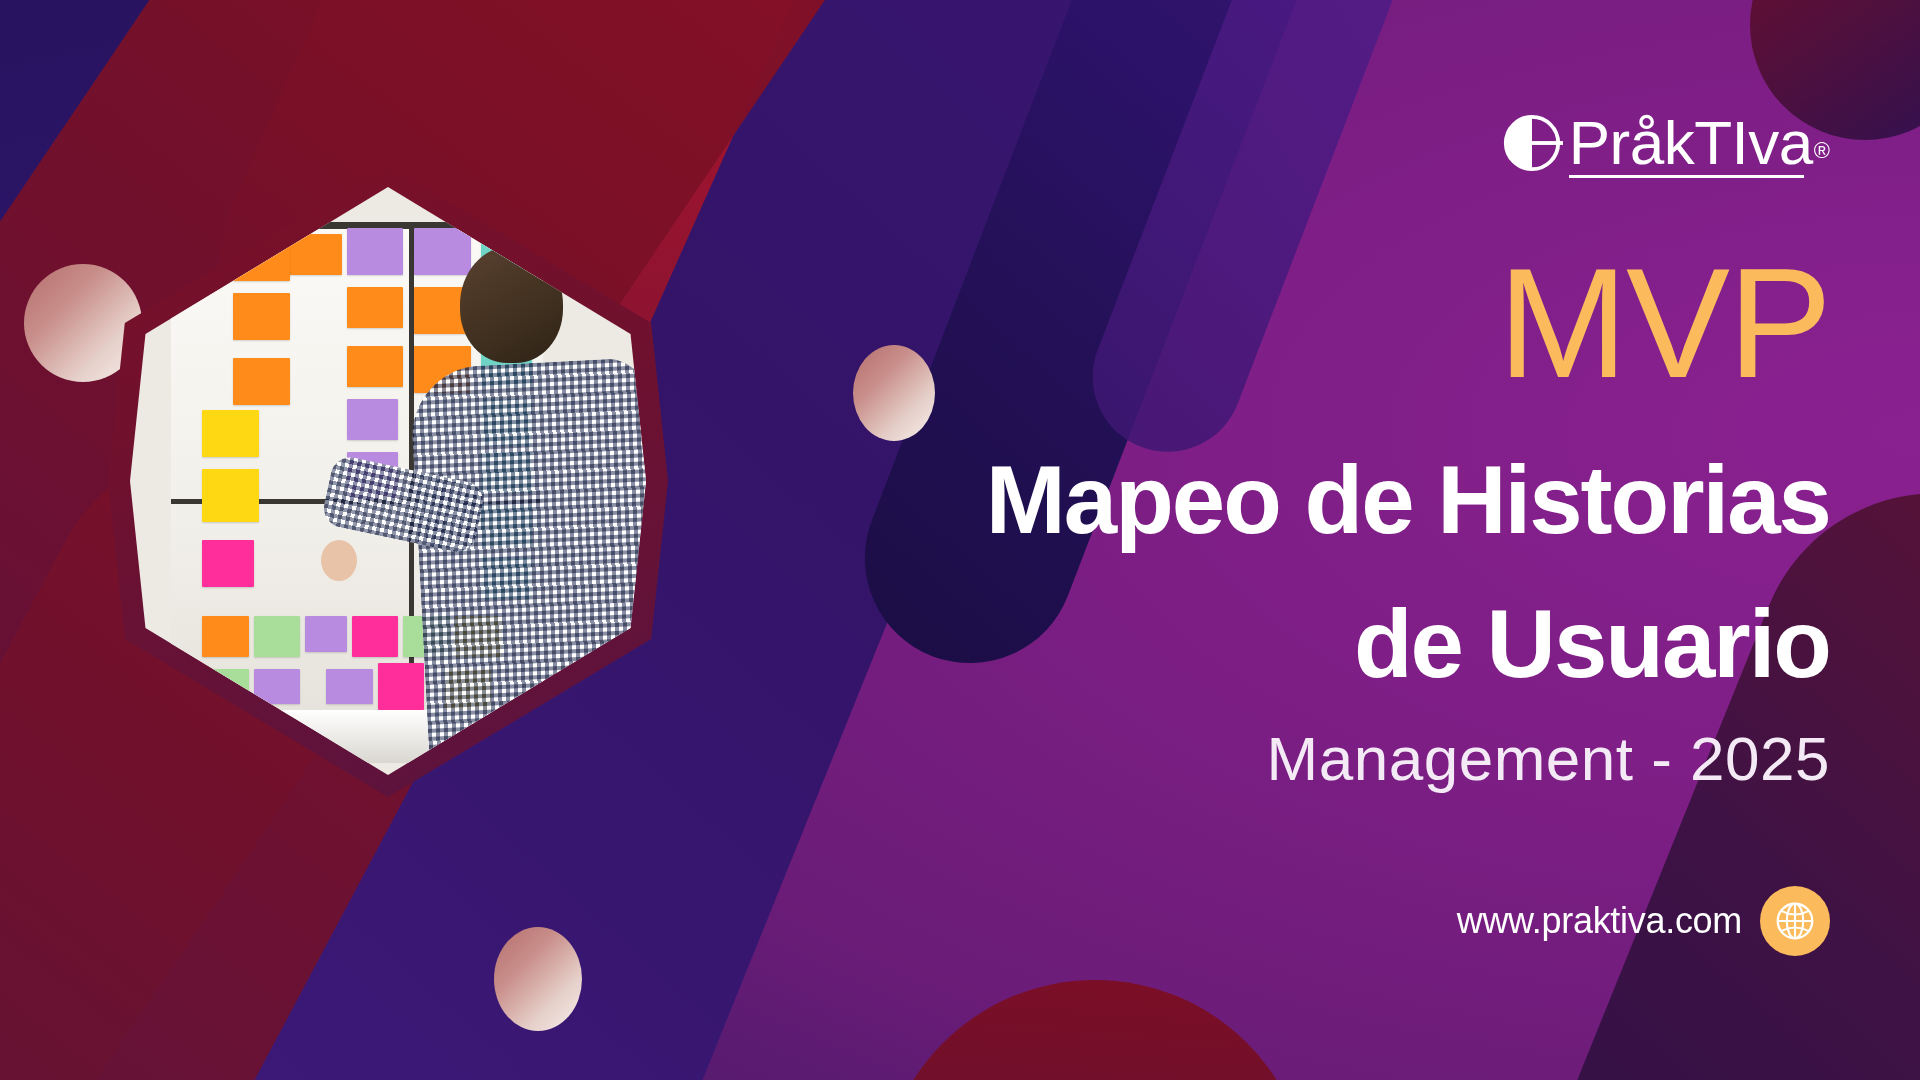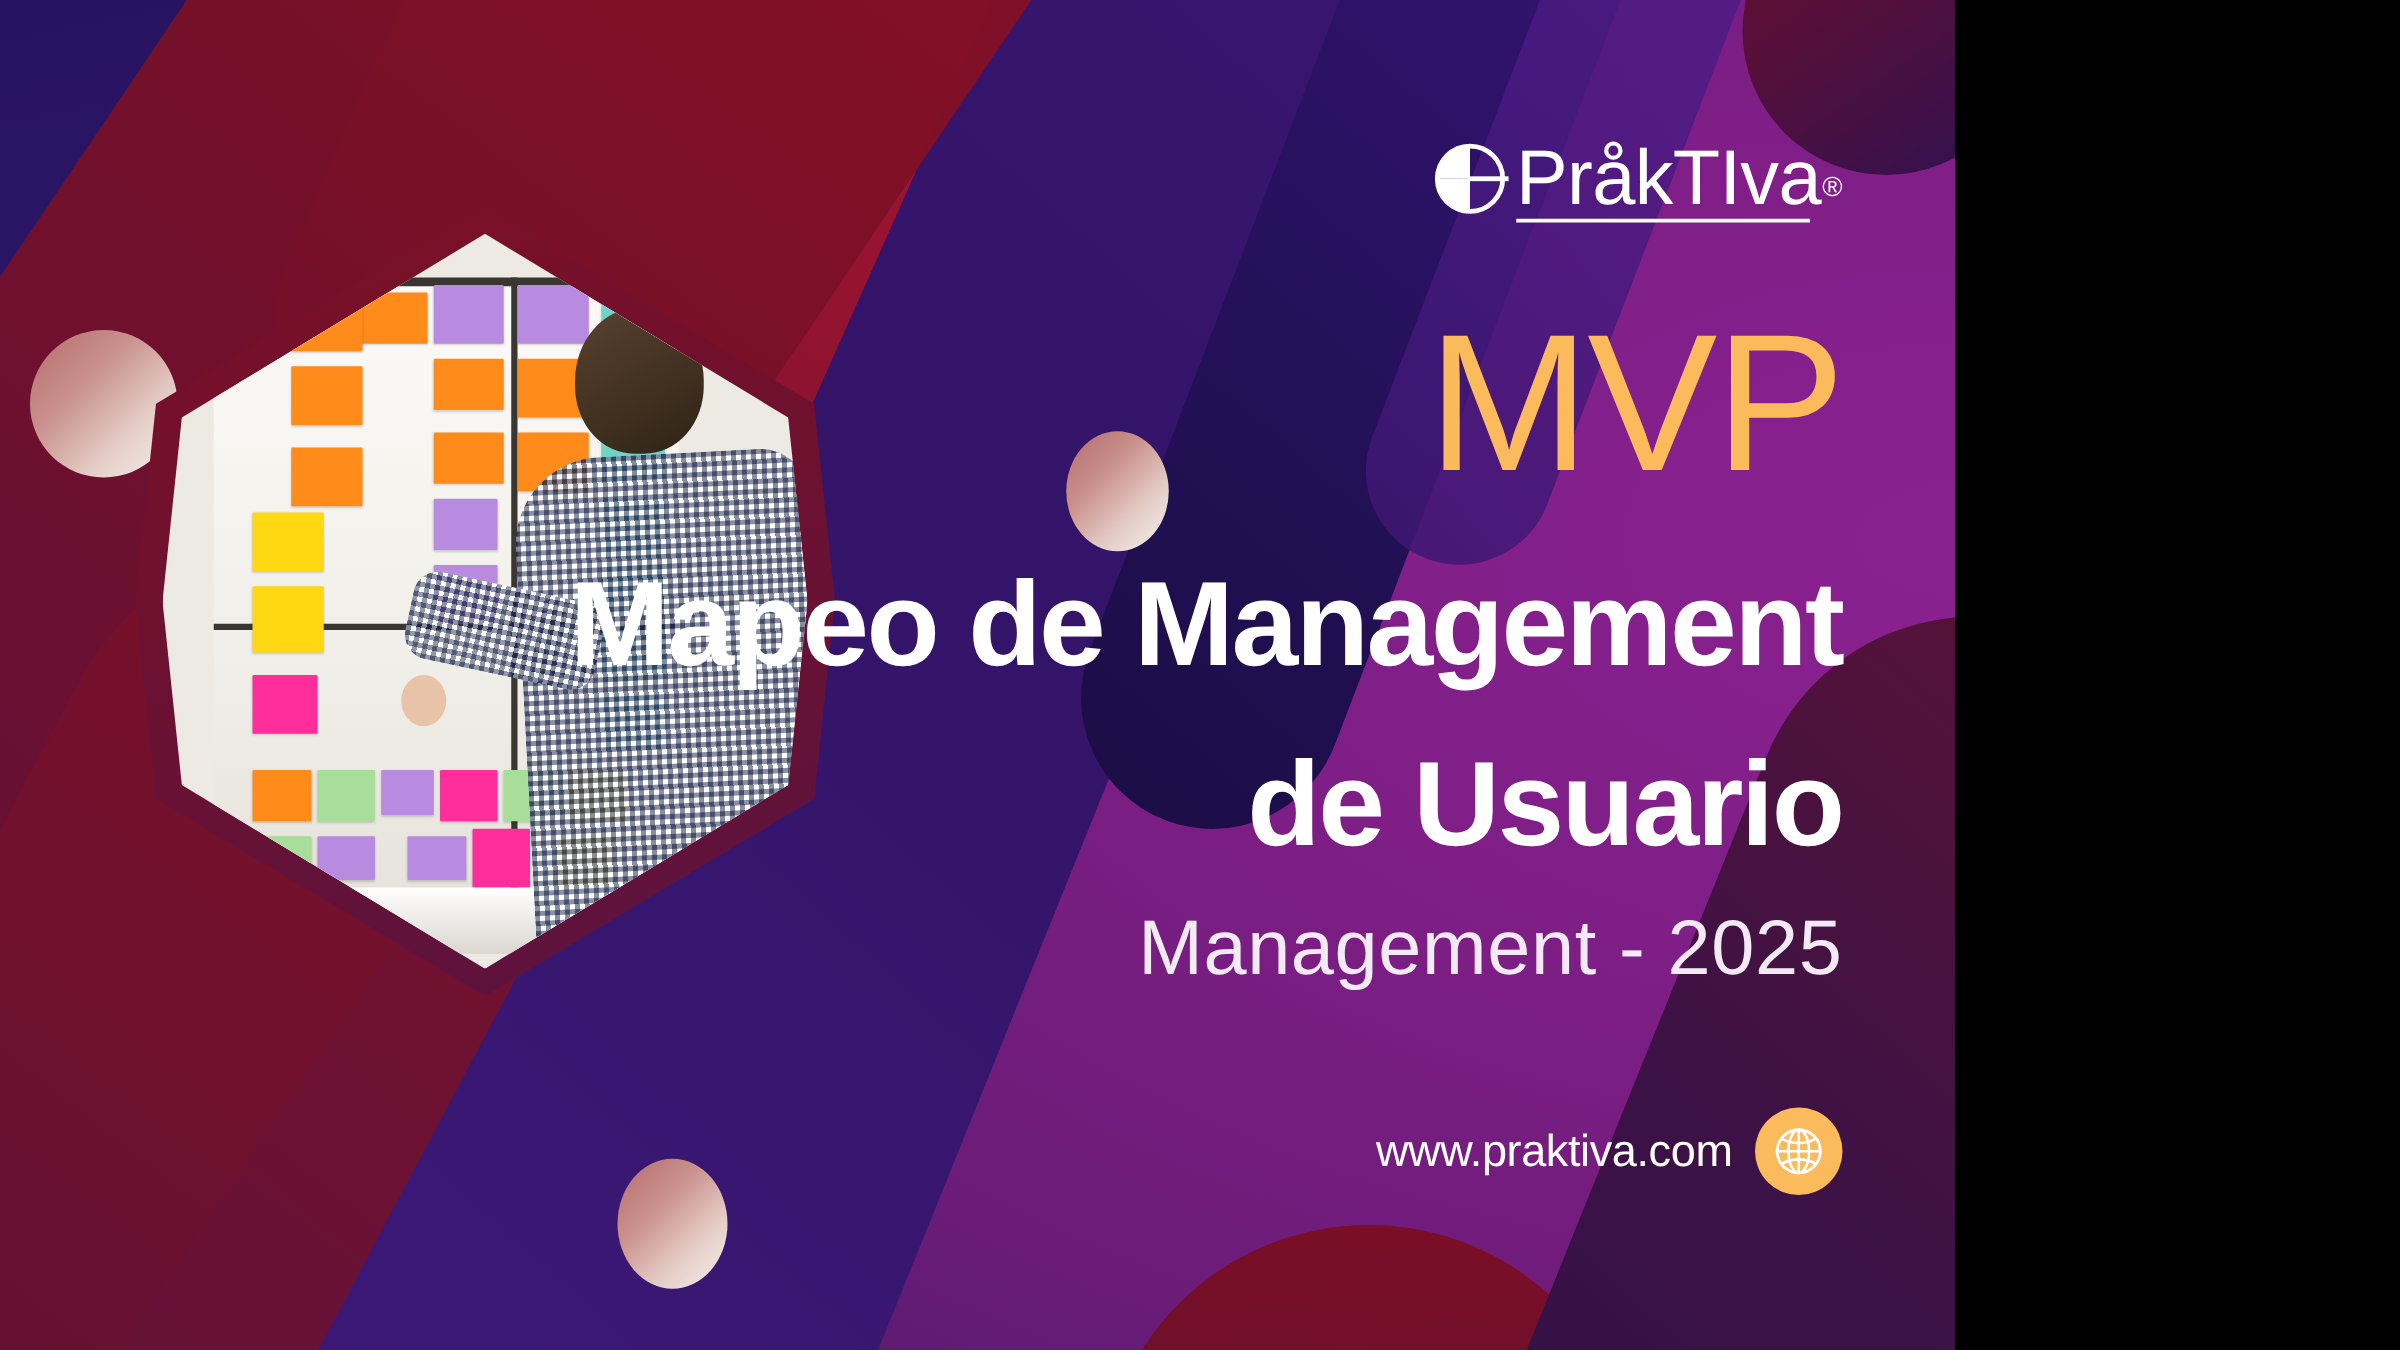--- a/index.html
+++ b/index.html
@@ -4,21 +4,21 @@
 <style>
   * { margin:0; padding:0; box-sizing:border-box; }
   html,body { width:1920px; height:1080px; overflow:hidden; background:#000; }
 
   body {
     font-family:"Liberation Sans", sans-serif;
   }
 
   .slide {
     position:relative;
-    width:1564px; height:1080px;
+    width:1920px; height:1080px;
     overflow:hidden;
     background:
       radial-gradient(ellipse 140% 120% at 100% 40%, #8A2190 0%, #7D1E85 30%, #6B1C78 55%, #4B1A6B 75%, #2A1560 100%);
   }
 
   
   .bg { position:absolute; inset:0; overflow:hidden; }
 
   
   .navy-field {
@@ -352,21 +352,21 @@
         <rect x="30" y="30" width="34" height="4" fill="#FFFFFF"></rect>
       </svg>
       <span class="logo-text-wrap">
         <span class="logo-text">PråkTIva</span><span class="logo-reg">®</span>
         <span class="logo-underline"></span>
       </span>
     </div>
 
     <div class="mvp">MVP</div>
 
-    <div class="title-l1">Mapeo de Management</div>
+    <div class="title-l1">Mapeo de Historias</div>
     <div class="title-l2">de Usuario</div>
 
     <div class="subtitle">Management - 2025</div>
 
     <div class="web">
       <span class="web-url">www.praktiva.com</span>
       <span class="globe-badge">
         <svg width="46" height="46" viewBox="0 0 48 48">
           <circle cx="24" cy="24" r="18" fill="none" stroke="#FFFFFF" stroke-width="2.4"></circle>
           <ellipse cx="24" cy="24" rx="8.6" ry="18" fill="none" stroke="#FFFFFF" stroke-width="2.2"></ellipse>

